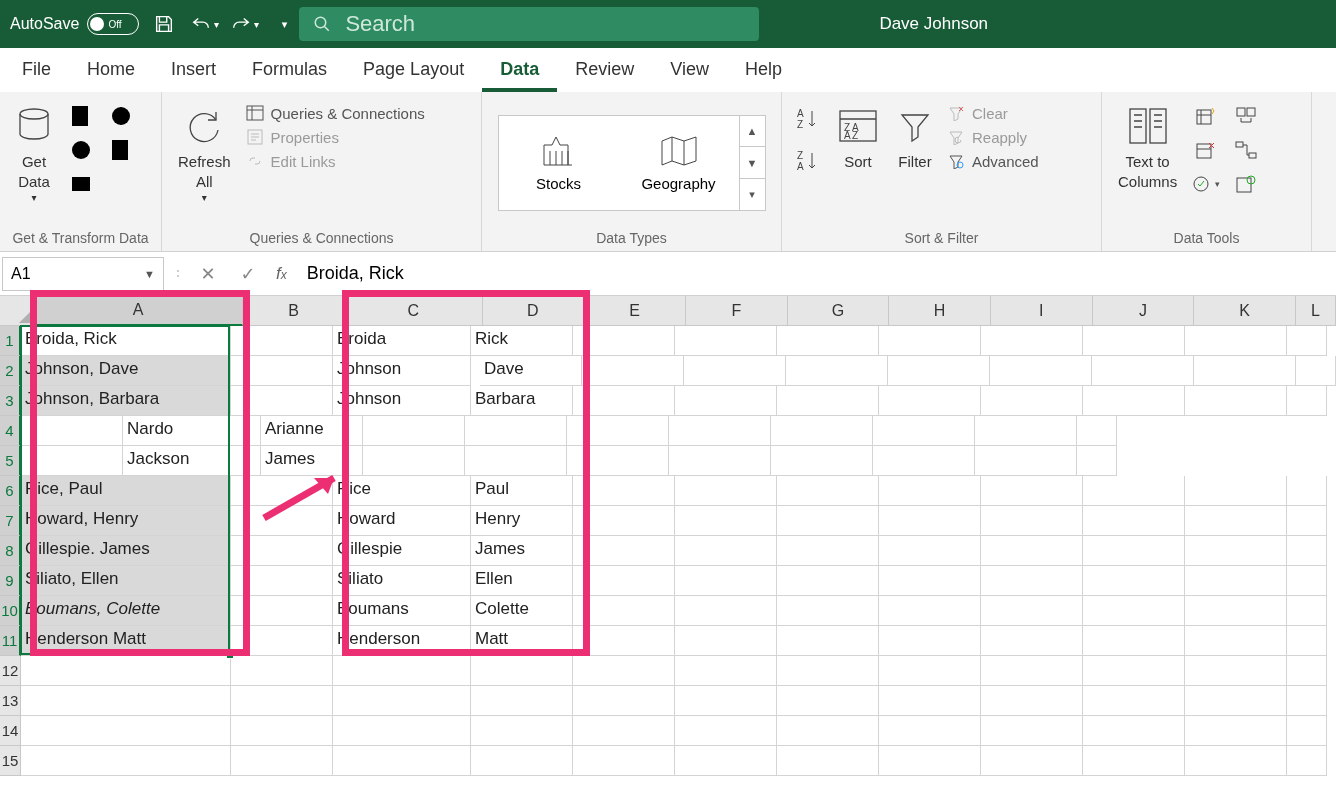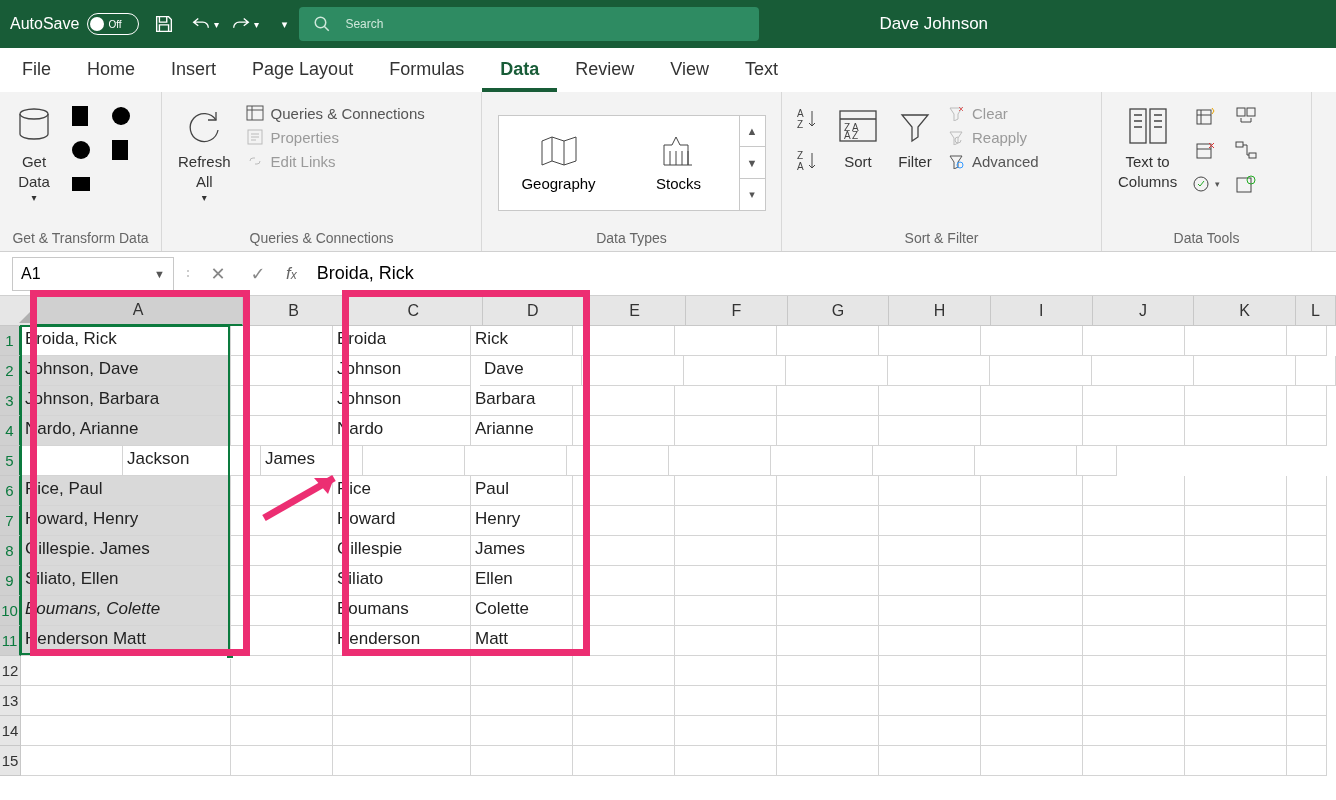--- a/index.html
+++ b/index.html
@@ -9,21 +9,21 @@
 .titlebar { background: #185c37; height: 48px; display: flex; align-items: center; color: #fff; padding: 0 10px; }
 .autosave-group { display: flex; align-items: center; gap: 8px; font-size: 16px; }
 .toggle { border: 1.5px solid #fff; border-radius: 12px; width: 52px; height: 22px; display: flex; align-items: center; padding: 2px; gap: 4px; }
 .toggle-knob { width: 14px; height: 14px; background: #fff; border-radius: 50%; }
 .toggle-text { font-size: 10px; }
 .tb-icon { width: 30px; height: 30px; display: flex; align-items: center; justify-content: center; margin-left: 10px; }
 .tb-icon svg { stroke: #fff; fill: none; }
 .dropdown-caret { font-size: 10px; margin-left: 2px; }
 .title-center { flex: 1; text-align: center; font-size: 17px; }
 .search-box { background: #2e8b62; width: 460px; height: 34px; border-radius: 4px; display: flex; align-items: center; padding: 0 14px; gap: 14px; color: #cfe8db; }
-.search-box input { background: transparent; border: none; color: #000000; font-size: 12px; flex: 1; outline: none; }
+.search-box input { background: transparent; border: none; color: #000000; font-size: 22px; flex: 1; outline: none; }
 .search-box input::placeholder { color: #cfe8db; }
 .user-name { margin-left: 120px; font-size: 17px; white-space: nowrap; }
 
 
 .tabstrip { background: #fff; height: 44px; display: flex; align-items: flex-end; padding: 0 4px; border-bottom: none; }
 .tab { padding: 10px 18px 8px; font-size: 18px; color: #333; cursor: pointer; border-bottom: 4px solid transparent; }
 .tab.active { color: #185c37; font-weight: 600; border-bottom: 4px solid #185c37; }
 
 
 .ribbon { background: #f3f3f3; height: 160px; display: flex; border-bottom: 1px solid #d0d0d0; }
@@ -42,21 +42,21 @@
 .gallery-ctrl { width: 26px; display: flex; flex-direction: column; border-left: 1px solid #c8c8c8; }
 .gallery-ctrl div { flex: 1; display: flex; align-items: center; justify-content: center; border-bottom: 1px solid #c8c8c8; font-size: 11px; color: #555; }
 .gallery-ctrl div:last-child { border-bottom: none; }
 .sort-icons { display: flex; flex-direction: column; gap: 16px; padding: 10px 4px 0; }
 .mini-grid { display: flex; flex-direction: column; gap: 6px; padding-top: 4px; }
 .mini-row { display: flex; gap: 10px; }
 .mini-cell { width: 30px; height: 28px; display: flex; align-items: center; justify-content: center; }
 
 
 .formula-bar { height: 44px; border-bottom: 1px solid #d0d0d0; display: flex; align-items: center; background: #fff; }
-.name-box { width: 162px; height: 34px; border: 1px solid #c8c8c8; margin: 0 4px 0 12px; display: flex; align-items: center; padding: 0 8px; font-size: 16px; justify-content: space-between; }
+.name-box { width: 162px; height: 34px; border: 1px solid #c8c8c8; margin: 0 4px 0 2px; display: flex; align-items: center; padding: 0 8px; font-size: 16px; justify-content: space-between; }
 .name-box .nb-caret { font-size: 11px; color: #555; }
 .fb-sep { width: 20px; text-align: center; color: #bbb; position: relative; }
 .fb-sep::before, .fb-sep::after { content: ''; width: 2px; height: 2px; background: #bbb; display: block; border-radius: 50%; margin: 3px auto; }
 .fb-btn { width: 40px; height: 34px; display: flex; align-items: center; justify-content: center; color: #888; font-size: 18px; }
 .fx-label { font-style: italic; font-size: 17px; color: #666; padding: 0 8px; }
 .formula-input { flex: 1; font-size: 18px; padding: 0 12px; border: none; outline: none; }
 
 
 .grid-area { position: relative; }
 .col-headers { display: flex; height: 30px; }
@@ -118,26 +118,26 @@
       </svg>
     <input type="text" placeholder="Search" style="">
   </div>
   <div class="user-name">Dave Johnson</div>
 </div>
 
 <div class="tabstrip">
   <div class="tab">File</div>
   <div class="tab">Home</div>
   <div class="tab">Insert</div>
+  <div class="tab">Formulas</div>
   <div class="tab">Page Layout</div>
-  <div class="tab">Formulas</div>
   <div class="tab active">Data</div>
   <div class="tab">Review</div>
   <div class="tab">View</div>
-  <div class="tab">Text</div>
+  <div class="tab">Help</div>
 </div>
 
 <div class="ribbon">
 
   <div class="ribbon-group" style="width:162px">
     <div class="rg-body">
       <div class="big-btn">
         <div class="icon-box">
             <svg width="36" height="40" viewBox="0 0 36 40">
               <ellipse cx="18" cy="8" rx="14" ry="5"></ellipse>
@@ -233,29 +233,29 @@
       </div>
     </div>
     <div class="rg-label">Queries &amp; Connections</div>
   </div>
 
   <div class="ribbon-group" style="width:300px">
     <div class="rg-body" style="align-items:center;justify-content:center;width:100%">
       <div class="gallery">
         <div class="gallery-item">
           <svg width="42" height="36" viewBox="0 0 42 36" stroke="#444" fill="none">
+              <path d="M6 32 V12 h8 l4-8 4 8 h8 v20 M6 32h28 M12 32V18 M18 32V18 M24 32V18 M30 32V18"></path>
+            </svg>
+          <span>Stocks</span>
+        </div>
+        <div class="gallery-item">
+          <svg width="42" height="36" viewBox="0 0 42 36" stroke="#444" fill="none">
               <path d="M4 8 l10-4 12 4 12-4 v24 l-12 4 -12-4 -10 4z M14 4v24 M26 8v24"></path>
             </svg>
           <span>Geography</span>
-        </div>
-        <div class="gallery-item">
-          <svg width="42" height="36" viewBox="0 0 42 36" stroke="#444" fill="none">
-              <path d="M6 32 V12 h8 l4-8 4 8 h8 v20 M6 32h28 M12 32V18 M18 32V18 M24 32V18 M30 32V18"></path>
-            </svg>
-          <span>Stocks</span>
         </div>
         <div class="gallery-ctrl">
           <div>▲</div>
           <div>▼</div>
           <div>▾</div>
         </div>
       </div>
     </div>
     <div class="rg-label">Data Types</div>
   </div>
@@ -487,21 +487,20 @@
           <div class="cell" style="width: 102px;"></div>
           <div class="cell" style="width: 102px;"></div>
           <div class="cell" style="width: 102px;"></div>
           <div class="cell" style="width: 102px;"></div>
           <div class="cell" style="width: 102px;"></div>
           <div class="cell" style="width: 102px;"></div>
           <div class="cell" style="width: 102px;"></div>
           <div class="cell" style="width: 40px;"></div>
         </div>
         <div class="row">
-          <div class="cell selected-range" style="width: 210px;">Nardo, Arianne</div>
           <div class="cell" style="width: 102px;"></div>
           <div class="cell" style="width: 138px;">Nardo</div>
           <div class="cell" style="width: 102px;">Arianne</div>
           <div class="cell" style="width: 102px;"></div>
           <div class="cell" style="width: 102px;"></div>
           <div class="cell" style="width: 102px;"></div>
           <div class="cell" style="width: 102px;"></div>
           <div class="cell" style="width: 102px;"></div>
           <div class="cell" style="width: 102px;"></div>
           <div class="cell" style="width: 102px;"></div>

